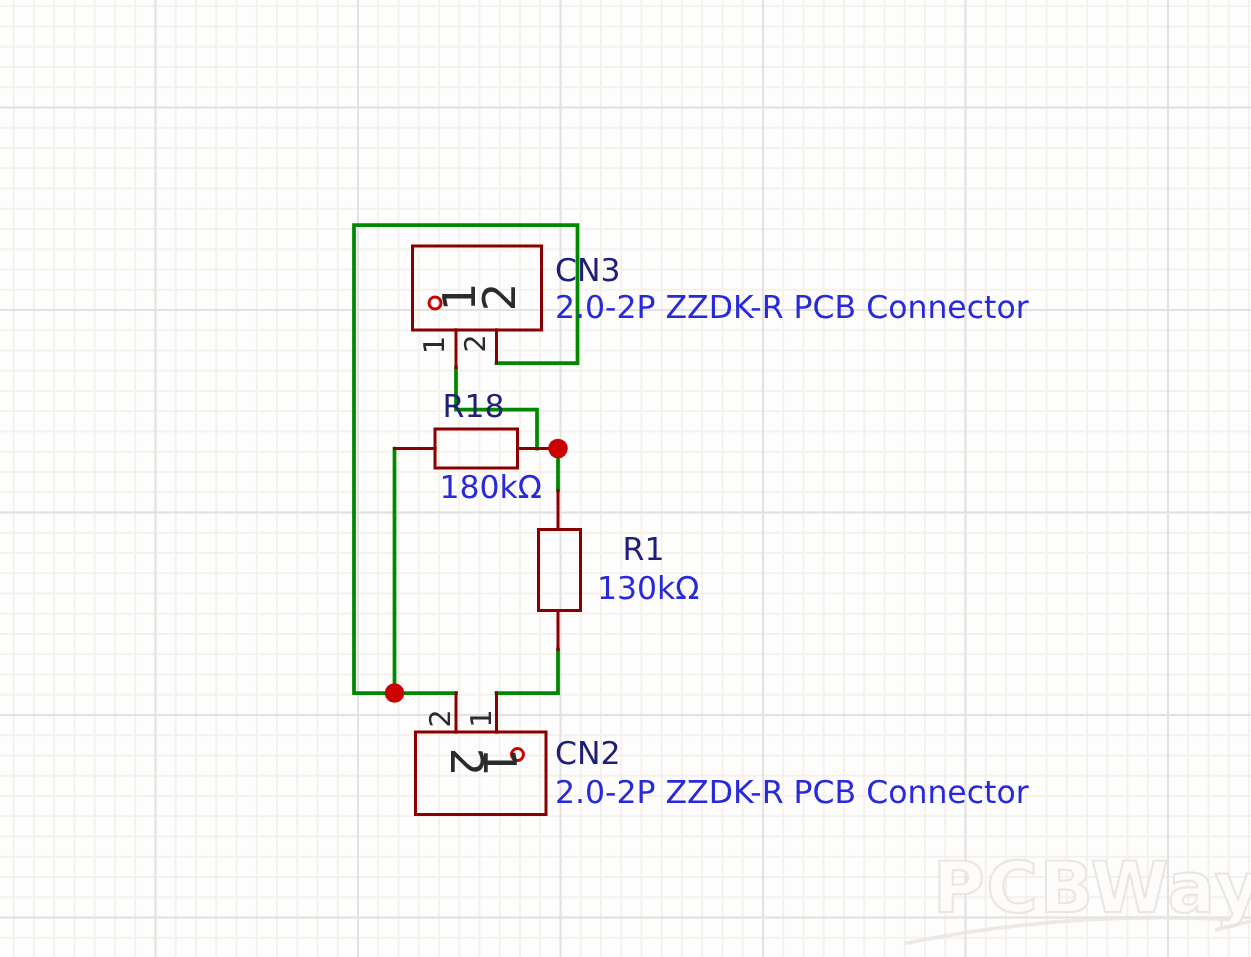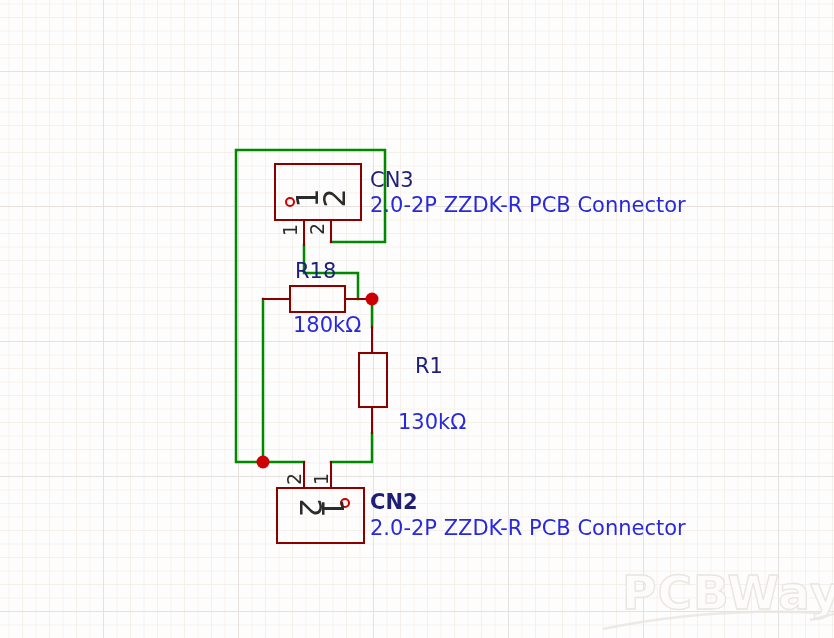--- a/index.html
+++ b/index.html
@@ -92,23 +92,23 @@
     <circle class="jdot" cx="263" cy="462" r="6.5"></circle>
   </svg>
 
   <div class="label des" style="left:370px; top:169px;">CN3</div>
   <div class="label val" style="left:370px; top:194px;">2.0-2P ZZDK-R PCB Connector</div>
 
   <div class="label des" style="left:295px; top:260px;">R18</div>
   <div class="label val" style="left:293px; top:314px;text-align:center;">180kΩ</div>
 
   <div class="label des" style="left:397px; top:355px;margin-left:18px;">R1</div>
-  <div class="label val" style="left:398px; top:381px;margin-top:30px;">130kΩ</div>
+  <div class="label val" style="left:398px; top:381px;">130kΩ</div>
 
-  <div class="label des" style="left:370px; top:491px;font-weight:bold;">CN2</div>
+  <div class="label des" style="left:370px; top:491px;">CN2</div>
   <div class="label val" style="left:370px; top:517px;">2.0-2P ZZDK-R PCB Connector</div>
 
   <div class="pin pin-in rccw" style="left:307px; top:198px;">1</div>
   <div class="pin pin-in rccw" style="left:334px; top:198px;">2</div>
   <div class="pin pin-out rccw" style="left:290px; top:230px;">1</div>
   <div class="pin pin-out rccw" style="left:317px; top:229px;">2</div>
 
   <div class="pin pin-in rcw" style="left:310px; top:508px;">2</div>
   <div class="pin pin-in rcw" style="left:332px; top:508px;">1</div>
   <div class="pin pin-out rccw" style="left:294px; top:479px;">2</div>

